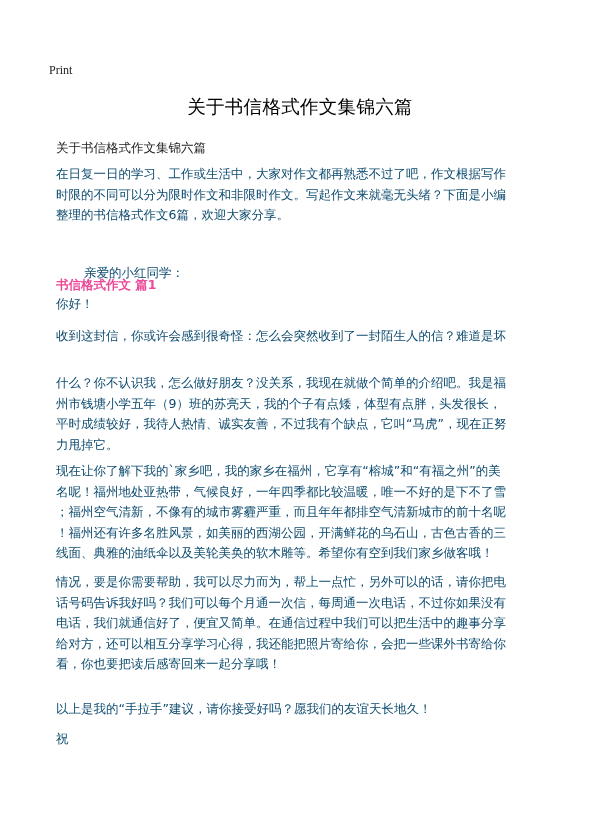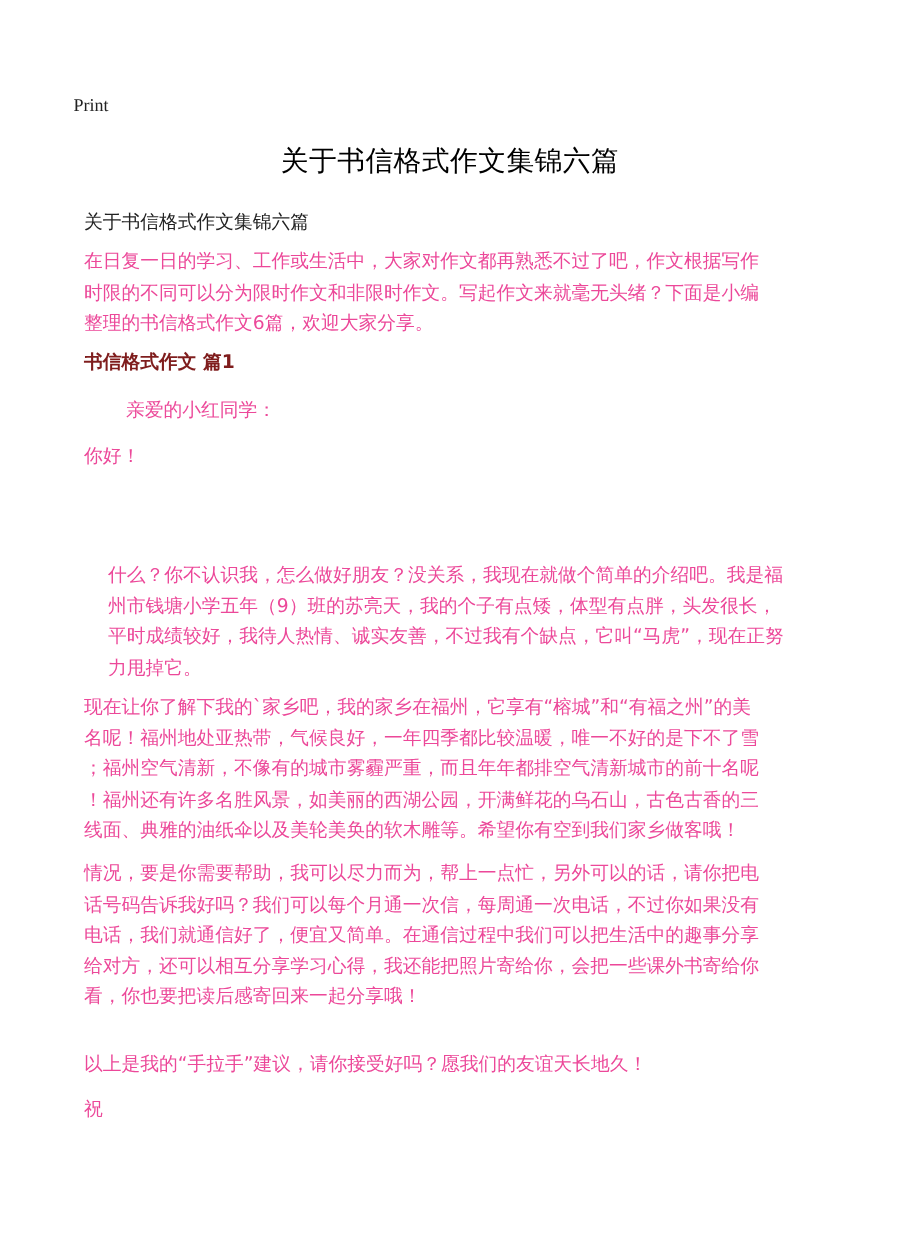--- a/index.html
+++ b/index.html
@@ -1,23 +1,23 @@
 <!DOCTYPE html>
 <html><head>
 <meta charset="utf-8">
 <style>
   html, body { margin: 0; padding: 0; background: #ffffff; }
   body { width: 600px; height: 828px; position: relative; overflow: hidden; color: #111; }
   .page { position: absolute; left: 0; top: 16px; width: 500px; height: 828px; }
   .print-label { position: absolute; left: 49px; top: 47px; font-family: "Liberation Serif", serif; font-size: 12px; color: #222; }
   .title { position: absolute; left: 0; width: 600px; top: 78px; text-align: center; font-family: "DejaVu Sans", sans-serif; font-size: 18.5px; color: #000; letter-spacing: 0.3px; }
   .subtitle { position: absolute; left: 56px; top: 124px; font-family: "DejaVu Sans", sans-serif; font-size: 12.5px; color: #222; }
-  .para { position: absolute; left: 56px; width: 500px; font-family: "DejaVu Sans", sans-serif; font-size: 12.5px; line-height: 20.5px; color: #ec4899; }
+  .para { position: absolute; left: 56px; width: 500px; font-family: "DejaVu Sans", sans-serif; font-size: 12.5px; line-height: 20.5px; color: #0c4a6e; }
   .line { display: block; white-space: nowrap; }
-  .heading { position: absolute; left: 56px; font-family: "DejaVu Sans", sans-serif; font-weight: bold; font-size: 12.5px; color: #7f1d1d; }
+  .heading { position: absolute; left: 56px; font-family: "DejaVu Sans", sans-serif; font-weight: bold; font-size: 12.5px; color: #ec4899; margin-top: 44px; }
 </style>
 </head>
 <body>
 
 <div class="page">
   <div class="print-label">Print</div>
 
   <div class="title">关于书信格式作文集锦六篇</div>
 
   <div class="subtitle">关于书信格式作文集锦六篇</div>
@@ -32,23 +32,24 @@
 
   <div class="para" style="top:247px;margin-left:28px;">
     <span class="line">亲爱的小红同学：</span>
   </div>
 
   <div class="para" style="top:278px;">
     <span class="line">你好！</span>
   </div>
 
   <div class="para" style="top:310px;">
+    <span class="line">收到这封信，你或许会感到很奇怪：怎么会突然收到了一封陌生人的信？难道是坏</span>
   </div>
 
-  <div class="para" style="top:357px;margin-left:16px;">
+  <div class="para" style="top:357px;">
     <span class="line">什么？你不认识我，怎么做好朋友？没关系，我现在就做个简单的介绍吧。我是福</span>
     <span class="line">州市钱塘小学五年（9）班的苏亮天，我的个子有点矮，体型有点胖，头发很长，</span>
     <span class="line">平时成绩较好，我待人热情、诚实友善，不过我有个缺点，它叫“马虎”，现在正努</span>
     <span class="line">力甩掉它。</span>
   </div>
 
   <div class="para" style="top:445px;">
     <span class="line">现在让你了解下我的`家乡吧，我的家乡在福州，它享有“榕城”和“有福之州”的美</span>
     <span class="line">名呢！福州地处亚热带，气候良好，一年四季都比较温暖，唯一不好的是下不了雪</span>
     <span class="line">；福州空气清新，不像有的城市雾霾严重，而且年年都排空气清新城市的前十名呢</span>

